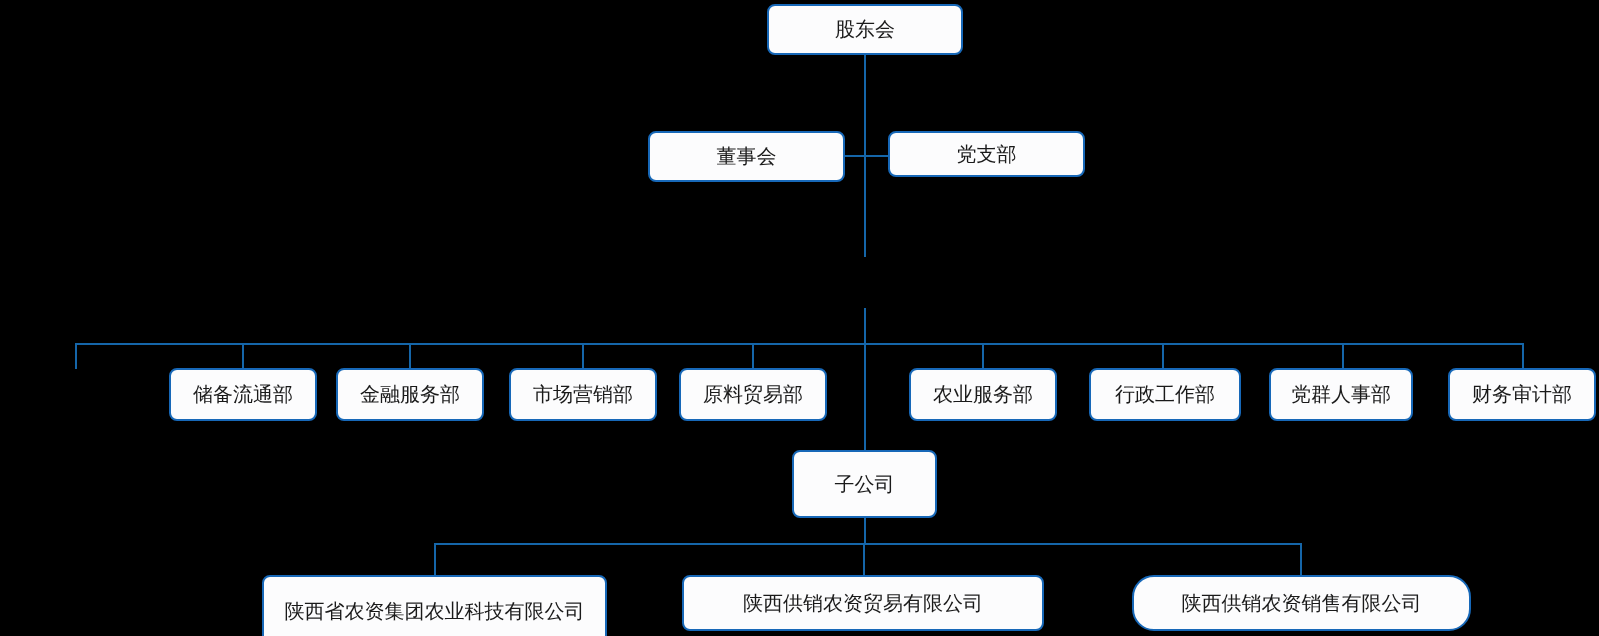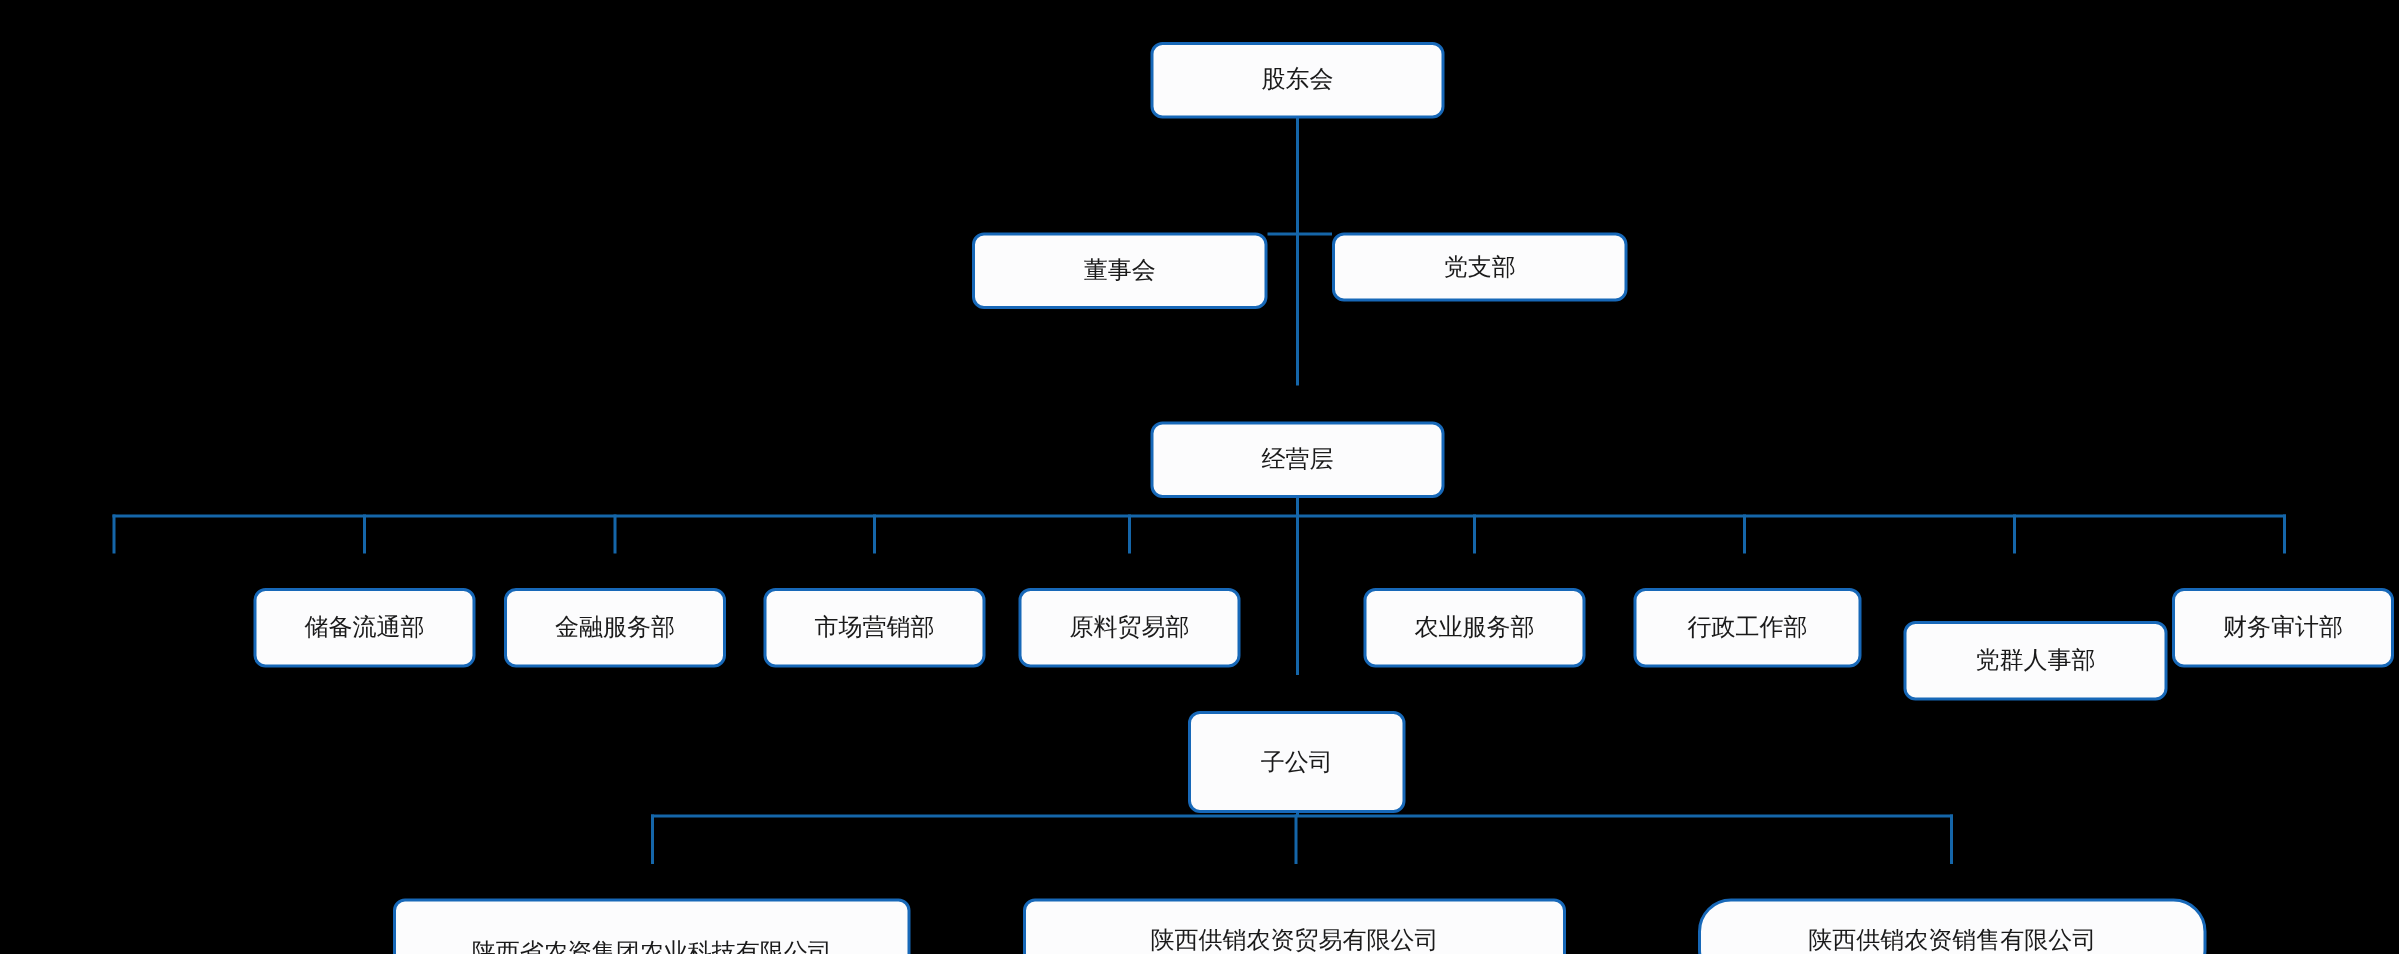--- a/index.html
+++ b/index.html
@@ -22,24 +22,23 @@
   .node {
     position: absolute;
     box-sizing: border-box;
     display: flex;
     align-items: center;
     justify-content: center;
     background: var(--fill, #FCFCFD);
     border: 2px solid var(--border, #1768B8);
     border-radius: 8px;
     color: var(--text, #1A1A1A);
-    font-size: 16px;
+    font-size: 20px;
     white-space: nowrap;
     z-index: 2;
-    margin-top: 24px;
   }
   .node span { display: block; }
 </style>
 </head>
 <body>
 
 <div class="stage">
 
   <div class="line" style="left:864px; top:55px; width:2px; height:202px;"></div>
   <div class="line" style="left:845px; top:155px; width:43px; height:2px;"></div>
@@ -64,43 +63,40 @@
     <span>股东会</span>
   </div>
 
   <div class="node" style="left:648px; top:131px; width:197px; height:51px;">
     <span>董事会</span>
   </div>
   <div class="node" style="left:888px; top:131px; width:197px; height:46px;text-align:center;">
     <span>党支部</span>
   </div>
 
-  <div class="node" style="left:767px; top:257px; width:196px; height:51px;">
-    <span>经营层</span>
-  </div>
 
   <div class="node" style="left:169px; top:368px; width:148px; height:53px;">
     <span>储备流通部</span>
   </div>
   <div class="node" style="left:336px; top:368px; width:148px; height:53px;">
     <span>金融服务部</span>
   </div>
   <div class="node" style="left:509px; top:368px; width:148px; height:53px;">
     <span>市场营销部</span>
   </div>
   <div class="node" style="left:679px; top:368px; width:148px; height:53px;">
     <span>原料贸易部</span>
   </div>
   <div class="node" style="left:909px; top:368px; width:148px; height:53px;">
     <span>农业服务部</span>
   </div>
   <div class="node" style="left:1089px; top:368px; width:152px; height:53px;">
     <span>行政工作部</span>
   </div>
-  <div class="node" style="left:1269px; top:390px; width:176px; height:53px;">
+  <div class="node" style="left:1269px; top:368px; width:144px; height:53px;">
     <span>党群人事部</span>
   </div>
   <div class="node" style="left:1448px; top:368px; width:148px; height:53px;align-items:center;">
     <span>财务审计部</span>
   </div>
 
   <div class="node" style="left:792px; top:450px; width:145px; height:68px;">
     <span>子公司</span>
   </div>
 

